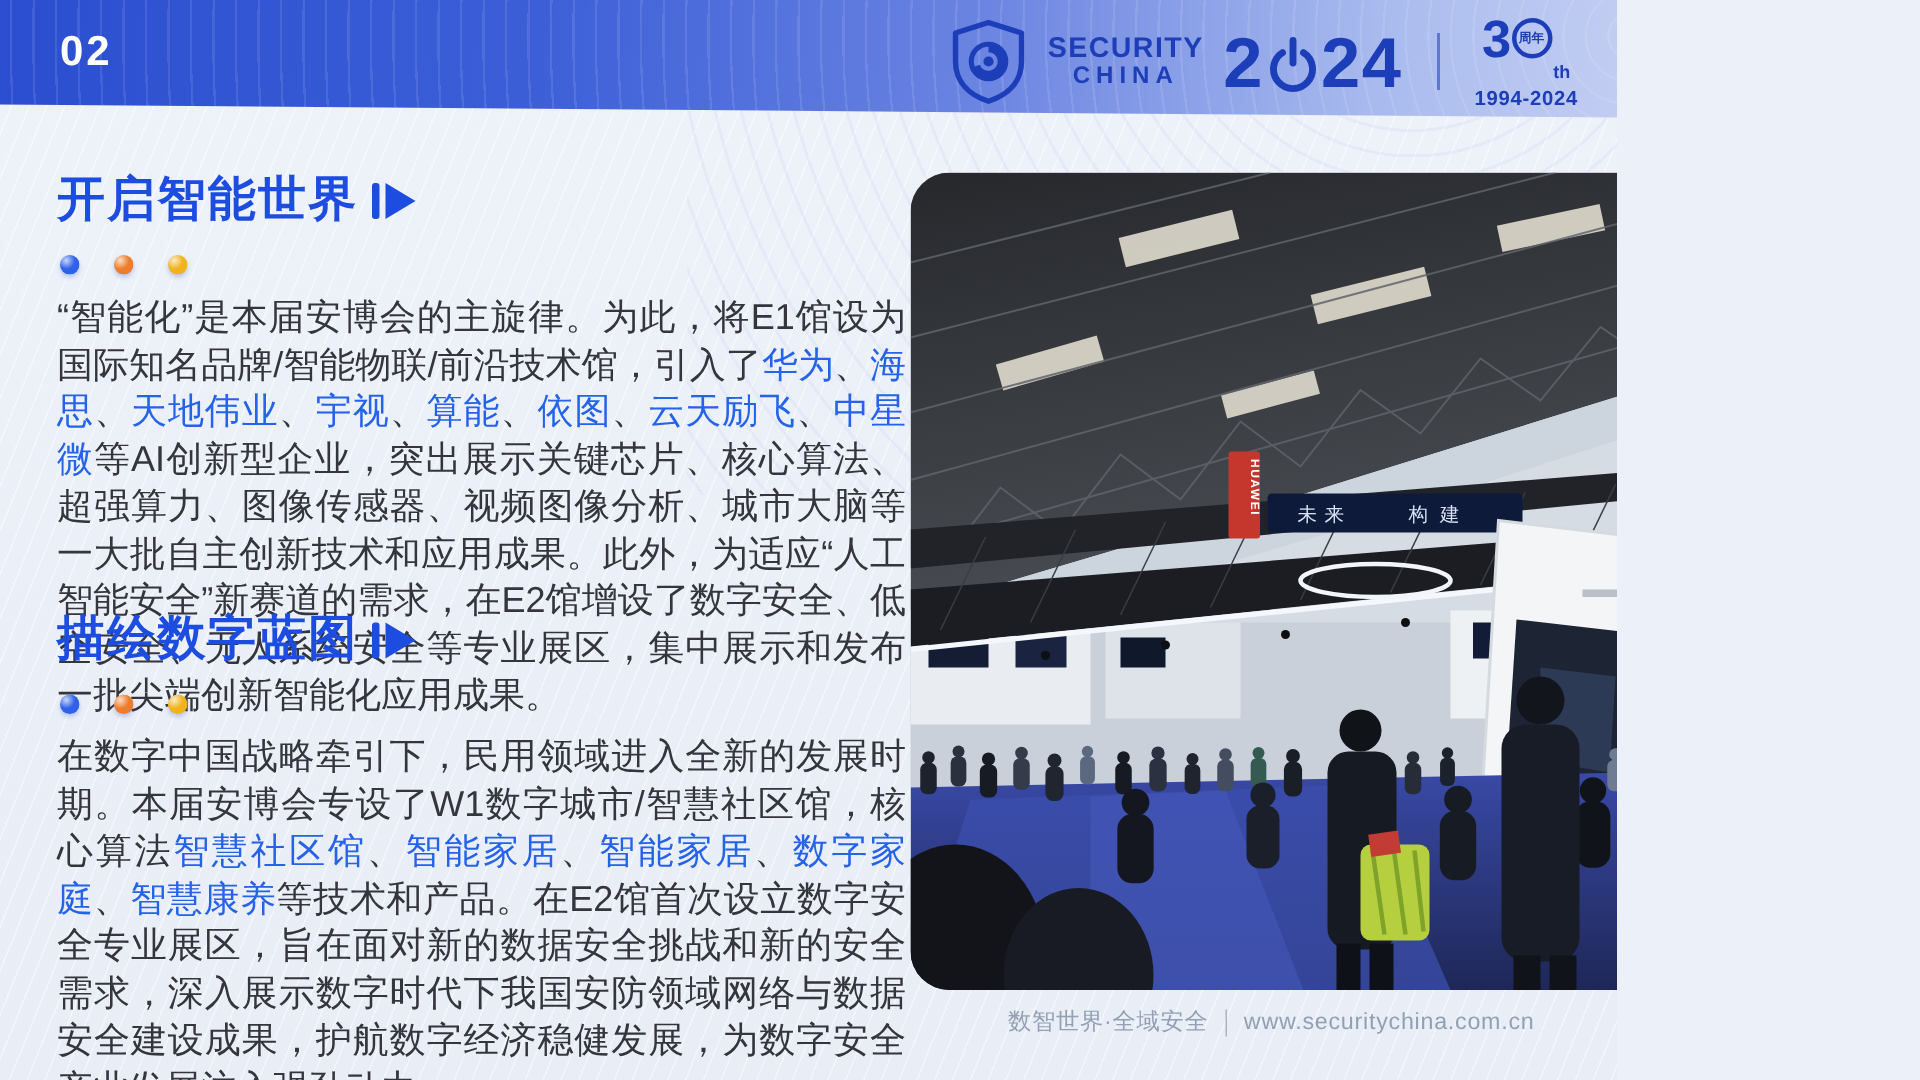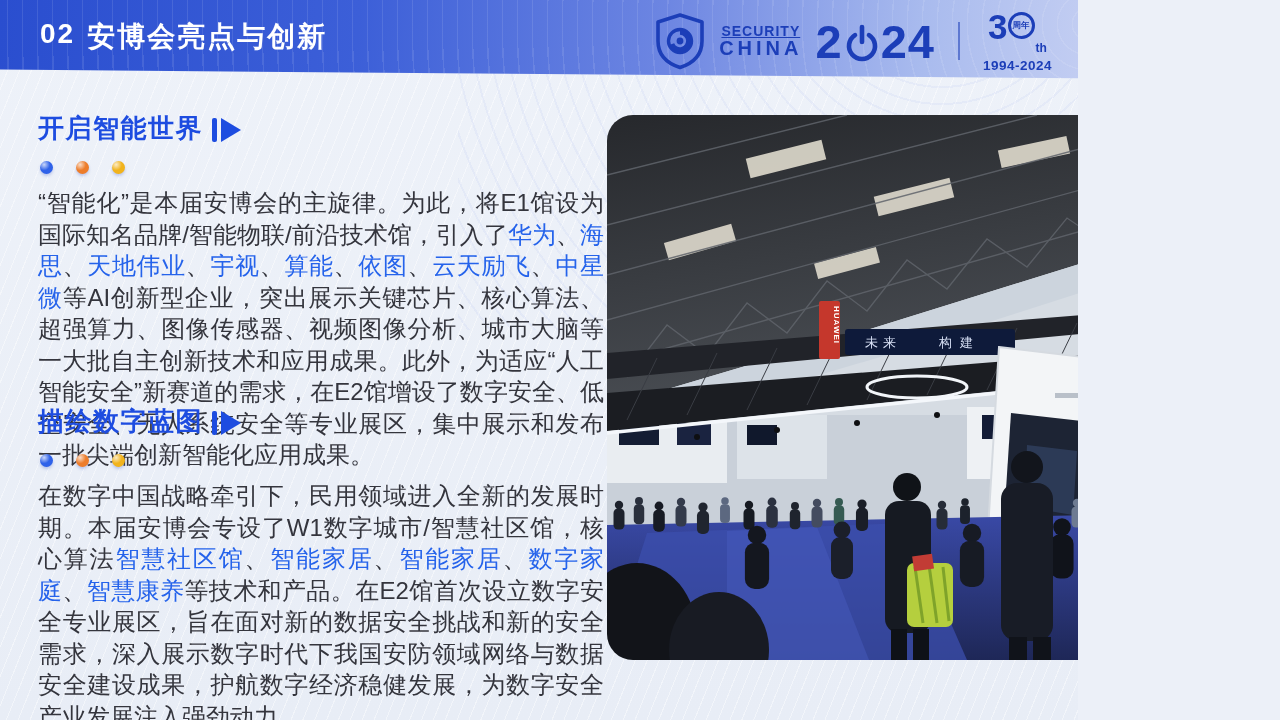--- a/index.html
+++ b/index.html
@@ -20,37 +20,37 @@
   .header{position:absolute;left:0;top:0;width:1280px;height:80px;
     background:linear-gradient(93deg,#2a4ecf 0%,#3c5fd8 28%,#6d86e2 52%,#a9bbee 72%,#c9d2f3 88%,#ced6f5 100%);
     clip-path:polygon(0 0,100% 0,100% 100%,0 87%);}
   .header::after{content:"";position:absolute;inset:0;
     background:repeating-radial-gradient(circle at 85% 30%, rgba(255,255,255,.10) 0 1.5px, rgba(0,0,0,0) 1.5px 15px);}
   .header-title{position:absolute;left:40px;top:18px;display:flex;gap:12px;z-index:2;
     color:#ffffff;font-size:28px;font-weight:bold;letter-spacing:2px;}
   
   .logo{position:absolute;right:26px;top:9px;display:flex;align-items:center;gap:13px;z-index:2;color:#1c3eb8;}
   .brand{display:flex;flex-direction:column;align-items:center;line-height:1.02;font-weight:bold;}
-  .brand .l1{font-size:14px;letter-spacing:1px;text-decoration:underline;}
-  .brand .l2{font-size:20px;letter-spacing:4px;}
+  .brand .l1{font-size:19px;letter-spacing:1px;}
+  .brand .l2{font-size:16px;letter-spacing:4px;}
   .year{display:flex;align-items:center;font-weight:bold;font-size:47px;letter-spacing:1px;}
   .power{margin:3px 1px 0 1px;}
   .logo-divider{width:2px;height:38px;background:rgba(28,62,184,.55);margin:0 10px;}
   .badge{display:flex;flex-direction:column;align-items:center;font-weight:bold;}
   .badge-top{display:flex;align-items:flex-start;}
   .badge-top .three{font-size:35px;line-height:1;}
   .ring{box-sizing:border-box;width:27px;height:27px;border:3px solid #1c3eb8;border-radius:50%;
     display:flex;align-items:center;justify-content:center;font-size:8.5px;margin-top:3px;text-align:right;}
   .th{font-size:12px;margin-left:1px;margin-top:32px;}
   .badge-years{font-size:13.5px;letter-spacing:.5px;margin-top:3px;}
   
   .section{position:absolute;left:38px;width:566px;}
   #sec1{top:111px;}
   #sec2{top:404px;}
-  .sec-head{display:flex;align-items:center;gap:9px;color:#1d4ce0;font-size:26px;font-weight:bold;letter-spacing:1.5px;}
+  .sec-head{display:flex;align-items:center;gap:9px;color:#1d4ce0;font-size:32px;font-weight:bold;letter-spacing:1.5px;}
   .play-icon{display:flex;align-items:center;gap:4px;margin-top:2px;}
   .play-icon .bar{width:5px;height:24px;background:#1d4ce0;border-radius:2px;}
   .play-icon .tri{width:0;height:0;border-left:20px solid #1d4ce0;border-top:12px solid transparent;border-bottom:12px solid transparent;}
   .dots{display:flex;gap:23px;margin-top:15px;margin-left:2px;}
   .dot{width:13px;height:13px;border-radius:50%;box-shadow:0 2px 3px rgba(60,90,200,.28);}
   .para{margin-top:13px;font-size:24px;line-height:31.5px;color:#34353d;text-align:justify;}
   .para .hl{color:#2563eb;}
   
   .photo{position:absolute;left:607px;top:115px;width:673px;height:545px;
     border-radius:26px 0 0 26px;overflow:hidden;background:#d6dce3;}
@@ -62,21 +62,20 @@
 </style>
 </head>
 <body>
 
 <div class="slide">
   <div class="bg-waves"></div>
 
   <div class="header"></div>
   <div class="header-title">
     <span>02</span>
-    <span>安博会亮点与创新</span>
   </div>
 
   <div class="logo">
     <svg width="52" height="58" viewBox="0 0 52 58">
       <path d="M26 3 L48 10 V29 C48 43 38.5 51.5 26 55.5 C13.5 51.5 4 43 4 29 V10 Z" fill="none" stroke="#1c3eb8" stroke-width="3.6" stroke-linejoin="round"></path>
       <circle cx="26" cy="29" r="11.5" fill="none" stroke="#1c3eb8" stroke-width="3.4"></circle>
       <path d="M26 20.5 a8.5 8.5 0 1 1 -8 11.5" fill="none" stroke="#1c3eb8" stroke-width="4.6"></path>
       <circle cx="26" cy="29" r="3.4" fill="#1c3eb8"></circle>
     </svg>
     <div class="brand">
@@ -305,13 +304,18 @@
         <rect x="624" y="364" width="42" height="128" rx="12" fill="#20252f"></rect>
         <rect x="630" y="490" width="12" height="50" fill="#14171d"></rect>
         <rect x="649" y="490" width="12" height="50" fill="#14171d"></rect>
         <rect x="627" y="536" width="17" height="7" rx="3" fill="#cfd5da"></rect>
       </g>
       <polygon points="636,498 662,492 668,540 646,545" fill="#e8ecf1" opacity=".95"></polygon>
       <polygon points="556,500 574,496 578,532 560,535" fill="#dfe4ea" opacity=".9"></polygon>
     </svg>
   </div>
 
+  <div class="footer">
+    <span>数智世界·全域安全</span>
+    <span class="footer-divider"></span>
+    <span>www.securitychina.com.cn</span>
+  </div>
 </div>
 
 </body></html>

